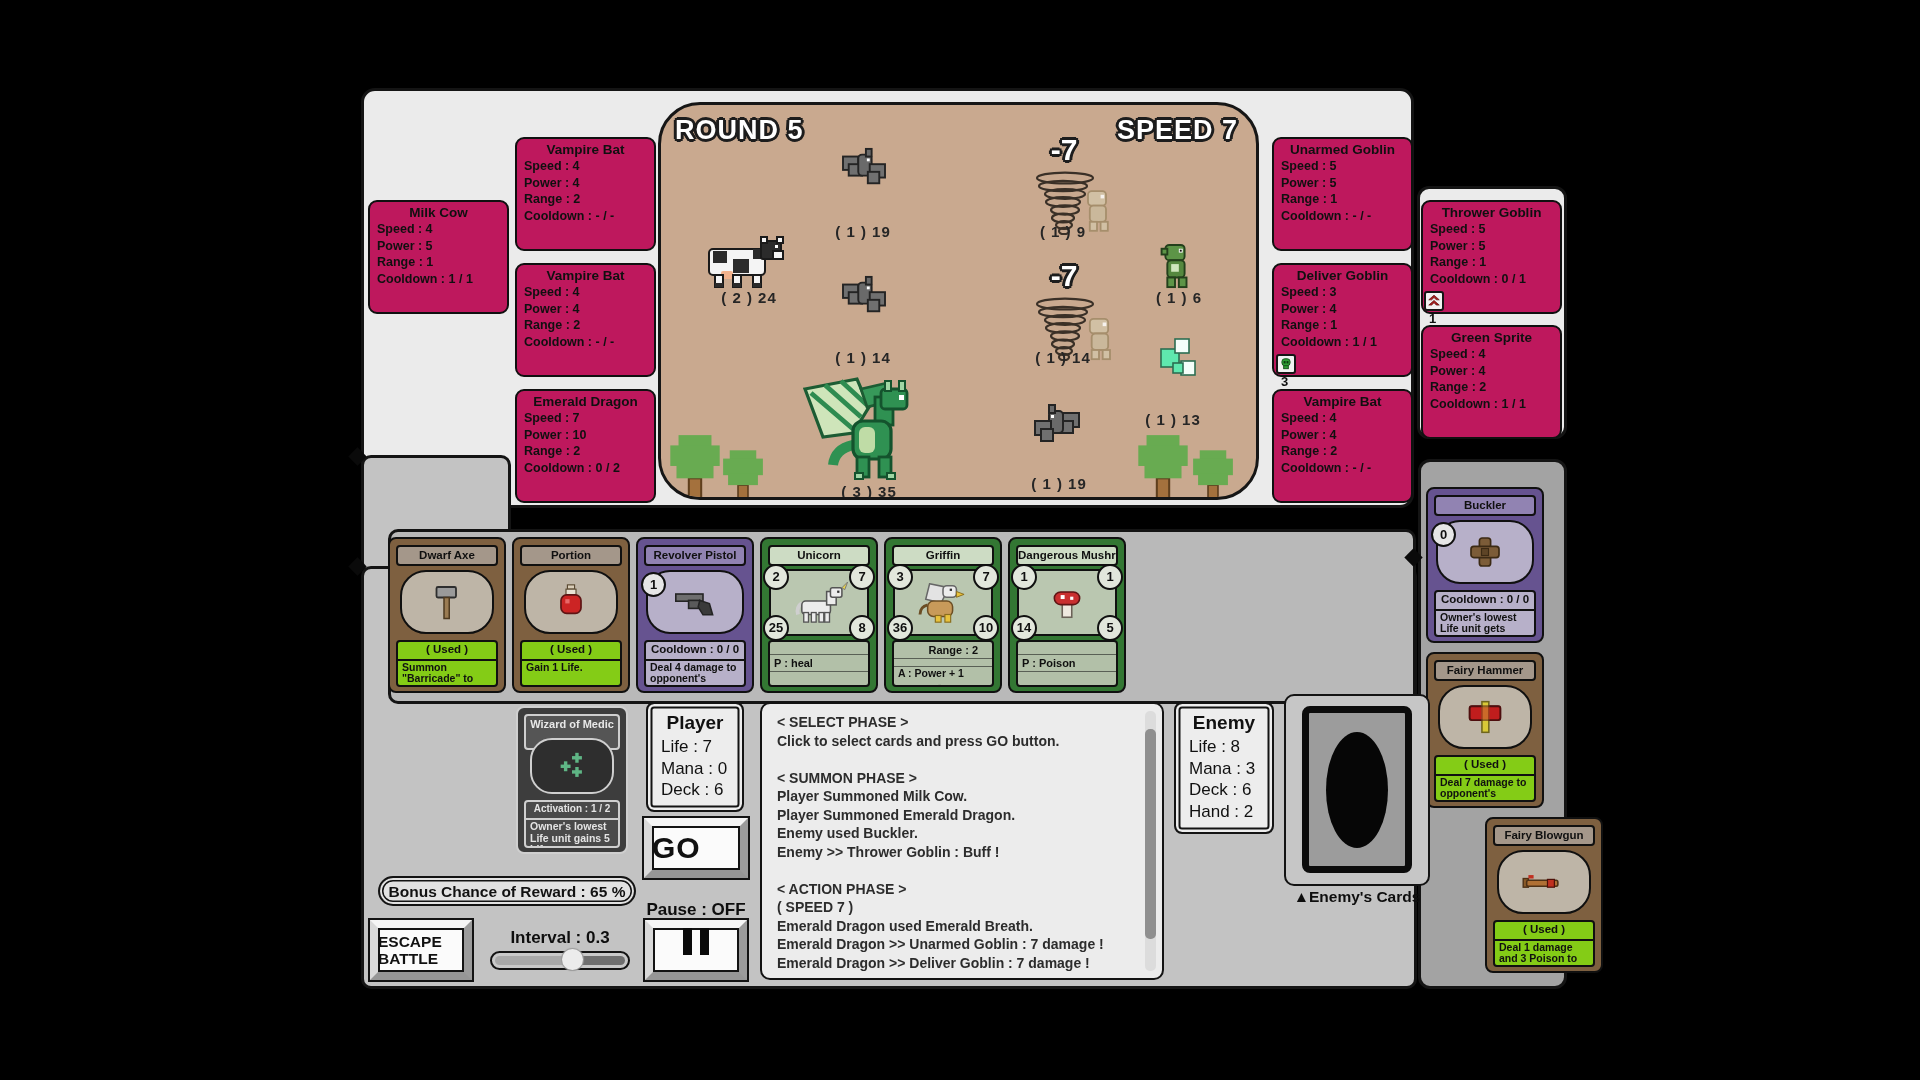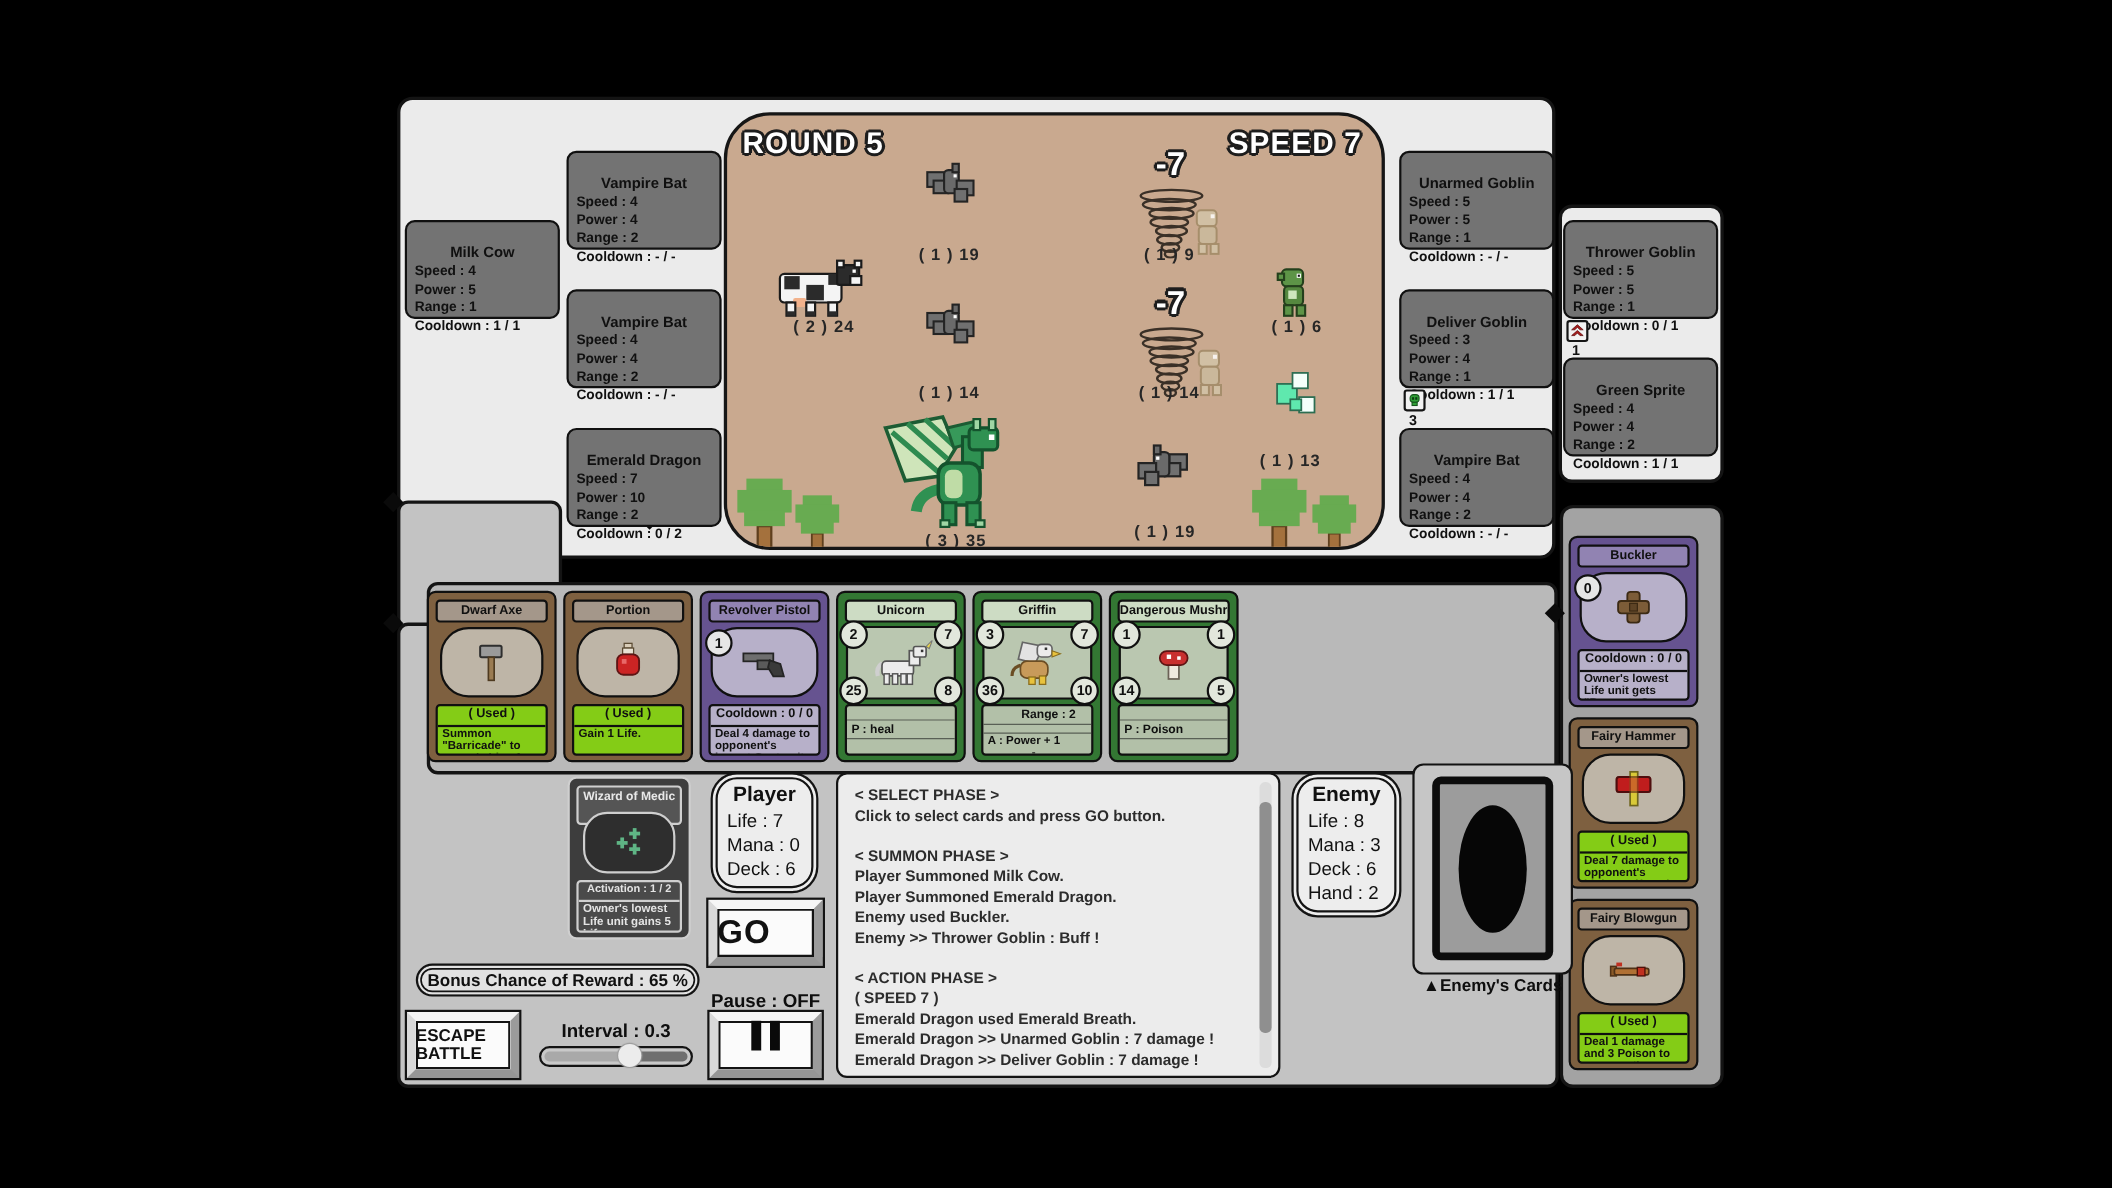--- a/index.html
+++ b/index.html
@@ -10,22 +10,22 @@
   
   #field{position:absolute;left:658px;top:102px;width:601px;height:398px;background:#c9a98f;
          border:3px solid #161616;border-radius:42px;box-sizing:border-box;overflow:hidden}
   .olabel{position:absolute;font-weight:800;font-size:27px;color:#fff;letter-spacing:1px;
           text-shadow:3px 0 #1d1d1d,-3px 0 #1d1d1d,0 3px #1d1d1d,0 -3px #1d1d1d,2px 2px #1d1d1d,-2px -2px #1d1d1d,2px -2px #1d1d1d,-2px 2px #1d1d1d}
   .dmg{position:absolute;font-weight:800;font-size:30px;color:#fff;text-align:center;
        text-shadow:3px 0 #1d1d1d,-3px 0 #1d1d1d,0 3px #1d1d1d,0 -3px #1d1d1d,2px 2px #1d1d1d,-2px -2px #1d1d1d,2px -2px #1d1d1d,-2px 2px #1d1d1d}
   .ulabel{position:absolute;font-weight:bold;font-size:15px;color:#262626;text-align:center;letter-spacing:1px;white-space:nowrap}
   .sprite{position:absolute}
   
-  .tooltip-card{position:absolute;width:141px;height:90px;background:#737373;border:2.5px solid #101010;
-                border-radius:9px;box-sizing:border-box;padding:20px 7px 0;color:#101010}
+  .tooltip-card{position:absolute;width:141px;height:114px;background:#be185d;border:2.5px solid #101010;
+                border-radius:9px;box-sizing:border-box;padding:3px 7px 0;color:#101010}
   .tt-title{font-weight:bold;font-size:13.5px;text-align:center;line-height:16px;white-space:nowrap}
   .tt-row{font-weight:bold;font-size:12.5px;line-height:16.5px;white-space:nowrap}
   .chip{position:absolute;width:20px;height:20px;background:#f2f2f2;border:2px solid #151515;border-radius:3px;
         box-sizing:border-box;display:flex;align-items:center;justify-content:center}
   .chip-num{position:absolute;font-weight:bold;font-size:13px;color:#101010}
   
   .card{position:absolute;width:118px;height:156px;border:2.5px solid #101010;border-radius:8px;box-sizing:border-box}
   .card .title{position:absolute;left:6px;right:6px;top:6px;height:21px;border:2px solid #101010;border-radius:4px;
                font-weight:bold;font-size:11.5px;line-height:17px;text-align:center;color:#101010;
                overflow:hidden;white-space:nowrap;box-sizing:border-box}
@@ -56,21 +56,21 @@
   .g-row{box-sizing:border-box;border-bottom:1.5px solid rgba(16,16,16,.55);font-weight:bold;font-size:11px;
          line-height:15px;padding:0 4px;white-space:nowrap}
   
   .card.dark{width:112px;height:148px;background:#3d3d3d;border-color:#cfcfcf}
   .card.dark .title{background:#555;color:#e8e8e8;border-color:#cfcfcf;font-size:11px;height:36px;line-height:16px}
   .card.dark .art{top:30px;width:84px;height:56px;background:#2e2e2e;border:2px solid #cfcfcf;border-radius:22px}
   .card.dark .bottom{top:92px;background:#4a4a4a;border-color:#cfcfcf;color:#e4e4e4}
   .card.dark .status{border-color:#cfcfcf;font-size:10px;height:16px;line-height:14px}
   .card.dark .desc{font-size:10.5px;line-height:11.5px}
   
-  .statbox{position:absolute;background:#ededed;border:2.5px solid #131313;border-radius:24px;
+  .statbox{position:absolute;background:#ededed;border:2.5px solid #131313;border-radius:8px;
            box-shadow:inset 0 0 0 2.5px #ededed,inset 0 0 0 4.5px #131313;
            padding:8px 0 0 13px;box-sizing:border-box;color:#111}
   .sb-title{font-weight:bold;font-size:19px;text-align:center;margin-left:-13px;margin-bottom:2px}
   .sb-row{font-weight:normal;font-size:17px;line-height:21.5px;white-space:nowrap}
   
   .btn3d{position:absolute;box-sizing:border-box;border-style:solid;border-width:8px;
          border-color:#f5f5f5 #9b9b9b #969696 #d9d9d9;background:#fbfbfb;outline:2.5px solid #131313;
          box-shadow:inset 0 0 0 2px #131313;display:flex;justify-content:center;
          flex-direction:column;color:#111;cursor:pointer}
   
@@ -506,21 +506,21 @@
     <rect x="13" y="5" width="4.5" height="20" fill="#d9c938" stroke="#6e651c"></rect>
     <rect x="5" y="8" width="20" height="9" rx="1.5" fill="#c01d1d" stroke="#4e0e0e" stroke-width="1.2" opacity="0.55"></rect>
   </svg>
     </div>
   <div class="bottom">
     <div class="status">( Used )</div>
     <div class="desc">Deal 7 damage to opponent's highest Life unit.</div>
   </div>
 </div>
 
-<div class="card brown" style="left:1426px;top:817px">
+<div class="card brown" style="left:1485px;top:817px">
   <div class="title">Fairy Blowgun</div>
   <div class="art">
       <svg width="52" height="28" viewBox="0 0 30 16">
     <rect x="3" y="6" width="3" height="5" fill="#8a5a28" stroke="#4e3116" stroke-width="0.8"></rect>
     <rect x="5" y="7" width="18" height="3.5" rx="1" fill="#b07034" stroke="#4e3116" stroke-width="0.9"></rect>
     <rect x="17" y="6.5" width="4" height="4.5" fill="#c03020" stroke="#4e1008" stroke-width="0.7"></rect>
     <rect x="6" y="4" width="3" height="2" fill="#c03020"></rect>
   </svg>
     </div>
   <div class="bottom">

